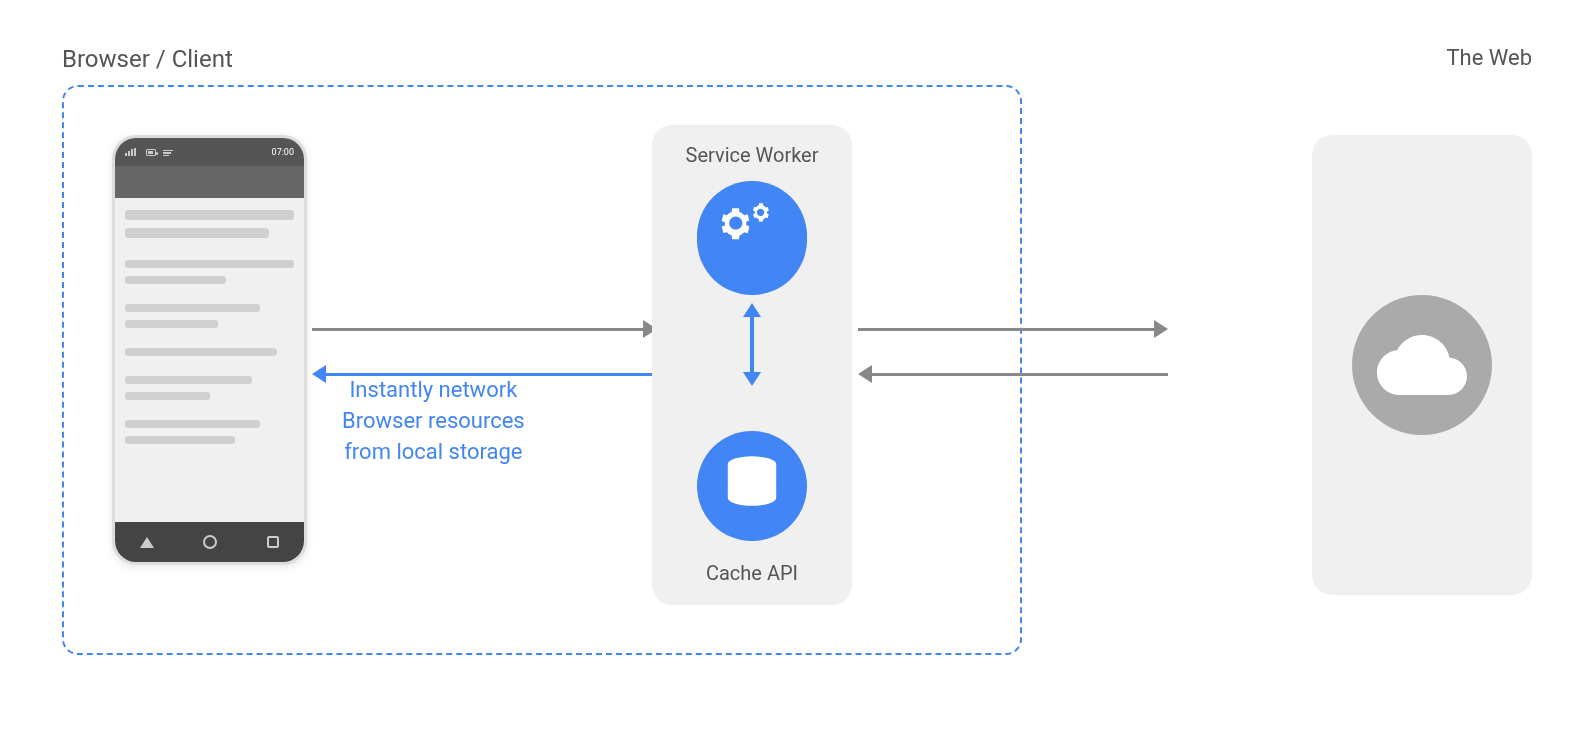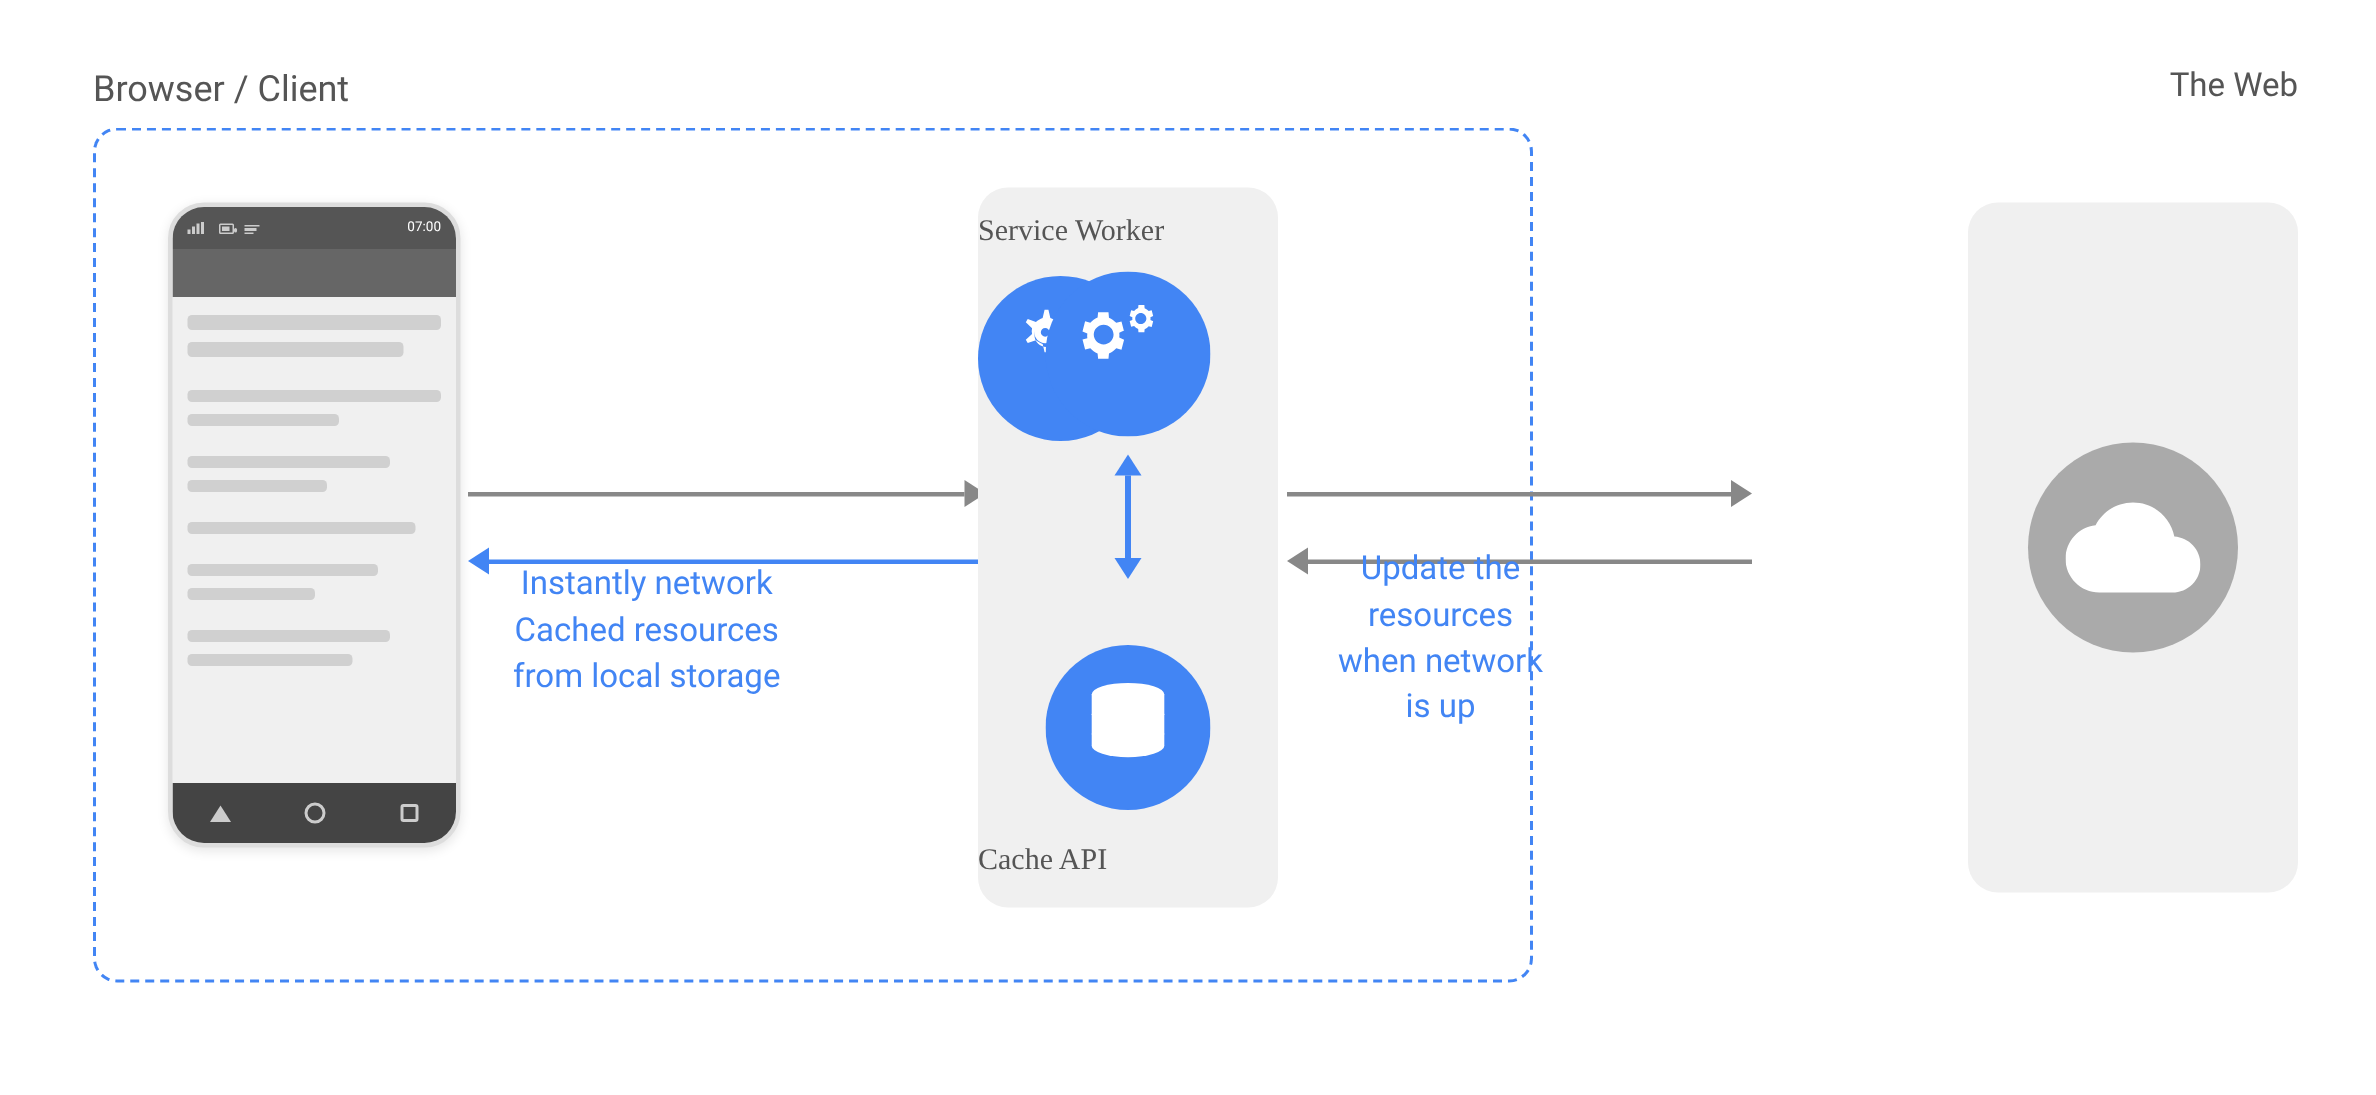--- a/index.html
+++ b/index.html
@@ -122,23 +122,23 @@
     .service-worker-box {
       position: absolute;
       left: 620px;
       top: 100px;
       width: 200px;
       height: 480px;
       background: #f0f0f0;
       border-radius: 20px;
       display: flex;
       flex-direction: column;
+      align-items: center;
       justify-content: flex-start;
       padding-top: 18px;
-      font-family: Liberation Serif, serif;
     }
 
     .service-worker-label {
       font-size: 20px;
       color: #555;
       margin-bottom: 18px;
       font-weight: 400;
     }
 
     
@@ -305,21 +305,21 @@
     <div class="h-arrow-head-right"></div>
   </div>
 
   <div class="h-arrow" style="left:280px;top:340px;width:345px;">
     <div class="h-arrow-head-left blue-arrow-head-left"></div>
     <div class="h-arrow-line blue-line" style="flex:1;"></div>
   </div>
 
   <div class="arrow-text" style="left:310px;top:350px;">
     <span>Instantly network</span><br>
-    <span>Cached resources</span><br>
+    <span>Browser resources</span><br>
     <span>from local storage</span>
   </div>
 
   <div class="service-worker-box">
     <div class="service-worker-label">Service Worker</div>
 
     <div class="circle-icon">
       <svg viewBox="0 0 24 24" xmlns="http://www.w3.org/2000/svg">
 
         <g>
@@ -372,26 +372,20 @@
   <div class="h-arrow" style="left:826px;top:295px;width:310px;">
     <div class="h-arrow-line" style="flex:1;"></div>
     <div class="h-arrow-head-right"></div>
   </div>
 
   <div class="h-arrow" style="left:826px;top:340px;width:310px;">
     <div class="h-arrow-head-left"></div>
     <div class="h-arrow-line" style="flex:1;"></div>
   </div>
 
-  <div class="arrow-text" style="left:860px;top:340px;color:#4285f4;font-size:22px;">
-    <span>Update the</span><br>
-    <span>resources</span><br>
-    <span>when network</span><br>
-    <span>is up</span>
-  </div>
 
   <div class="web-box">
     <div class="cloud-circle">
       <svg viewBox="0 0 24 24" width="90" height="70" xmlns="http://www.w3.org/2000/svg">
         <path fill="white" d="M19.35 10.04C18.67 6.59 15.64 4 12 4 9.11 4 6.6 5.64 5.35 8.04 2.34 8.36 0 10.91 0 14c0 3.31 2.69 6 6 6h13c2.76 0 5-2.24 5-5 0-2.64-2.05-4.78-4.65-4.96z"></path>
       </svg>
     </div>
   </div>
 
 </div>

